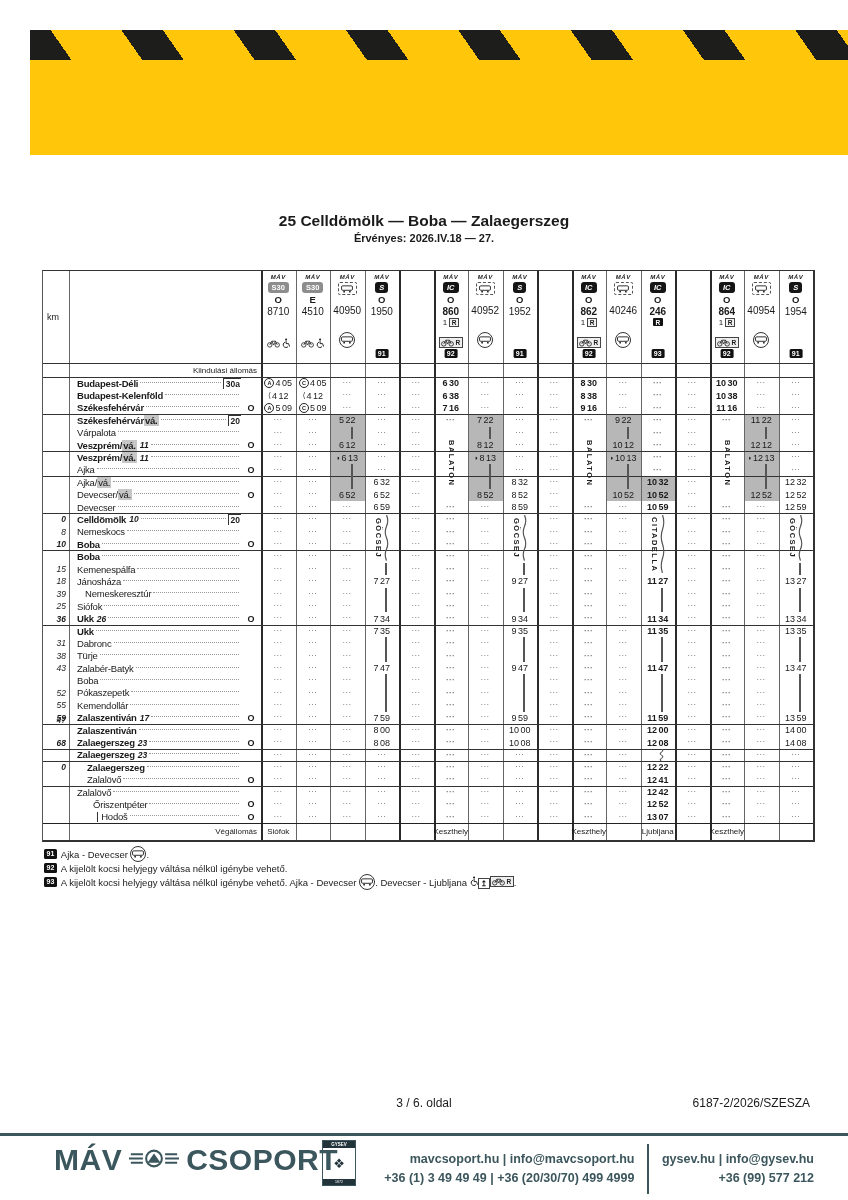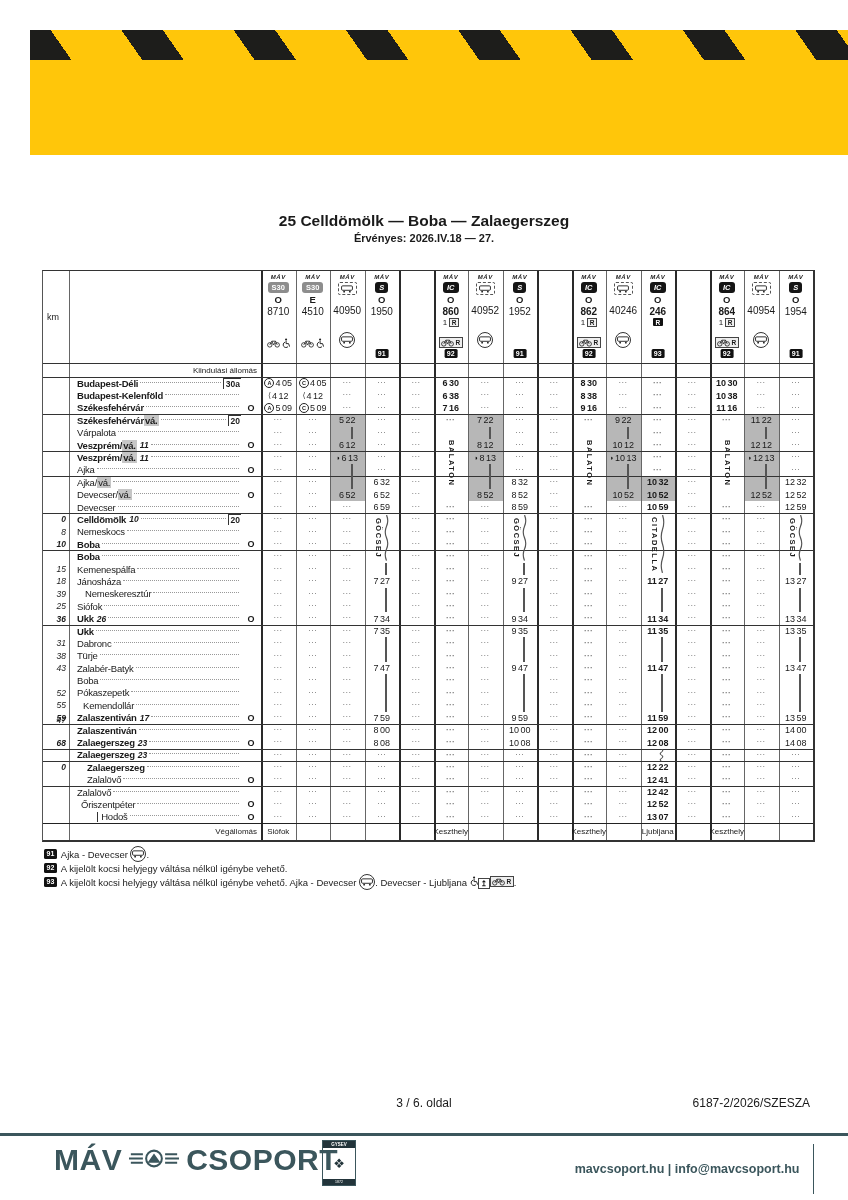--- a/index.html
+++ b/index.html
@@ -552,21 +552,21 @@
       <span class="leader"></span>
     </div>
     <div class="symc" style="grid-area: 27 / 3;"></div>
     <div class="kmc" style="grid-area: 28 / 1;">52</div>
     <div class="stc" style="grid-area: 28 / 2; padding-left: 8px;">
       <span class="sname">Pókaszepetk</span>
       <span class="leader"></span>
     </div>
     <div class="symc" style="grid-area: 28 / 3;"></div>
     <div class="kmc" style="grid-area: 29 / 1;">55</div>
-    <div class="stc" style="grid-area: 29 / 2; padding-left: 14px;">
+    <div class="stc" style="grid-area: 29 / 2; padding-left: 8px;">
       <span class="sname">Kemendollár</span>
       <span class="leader"></span>
     </div>
     <div class="symc" style="grid-area: 29 / 3;"></div>
     <div class="kmc b" style="grid-area: 30 / 1;">59</div>
     <div class="stc" style="grid-area: 30 / 2; padding-left: 8px;">
       <span class="sname b">Zalaszentiván</span>
       <span class="lnum">17</span>
       <span class="leader"></span>
     </div>
@@ -603,21 +603,21 @@
       <span class="leader"></span>
     </div>
     <div class="symc" style="grid-area: 35 / 3;">O</div>
     <div class="kmc" style="grid-area: 36 / 1;"></div>
     <div class="stc" style="grid-area: 36 / 2; padding-left: 8px;">
       <span class="sname">Zalalövő</span>
       <span class="leader"></span>
     </div>
     <div class="symc" style="grid-area: 36 / 3;"></div>
     <div class="kmc" style="grid-area: 37 / 1;"></div>
-    <div class="stc" style="grid-area: 37 / 2; padding-left: 12px;">
+    <div class="stc" style="grid-area: 37 / 2; padding-left: 24px;">
       <span class="sname">Őriszentpéter</span>
       <span class="leader"></span>
     </div>
     <div class="symc" style="grid-area: 37 / 3;">O</div>
     <div class="kmc" style="grid-area: 38 / 1;"></div>
     <div class="stc" style="grid-area: 38 / 2; padding-left: 28px;">
       <span class="pipe"></span>
       <span class="sname">Hodoš</span>
       <span class="leader"></span>
     </div>
@@ -2356,15 +2356,20 @@
 
 <div class="gysevlogo">
   <div class="top">GYSEV</div>
   <div class="mid">❖</div>
   <div class="bot">1872</div>
 </div>
 
 <div class="contacts">
   <div class="colL">
     <div>mavcsoport.hu | info@mavcsoport.hu</div>
+    <div>+36 (1) 3 49 49 49 | +36 (20/30/70) 499 4999</div>
   </div>
   <div class="vdiv"></div>
+  <div class="colR">
+    <div>gysev.hu | info@gysev.hu</div>
+    <div>+36 (99) 577 212</div>
+  </div>
 </div>
 
 </body></html>

